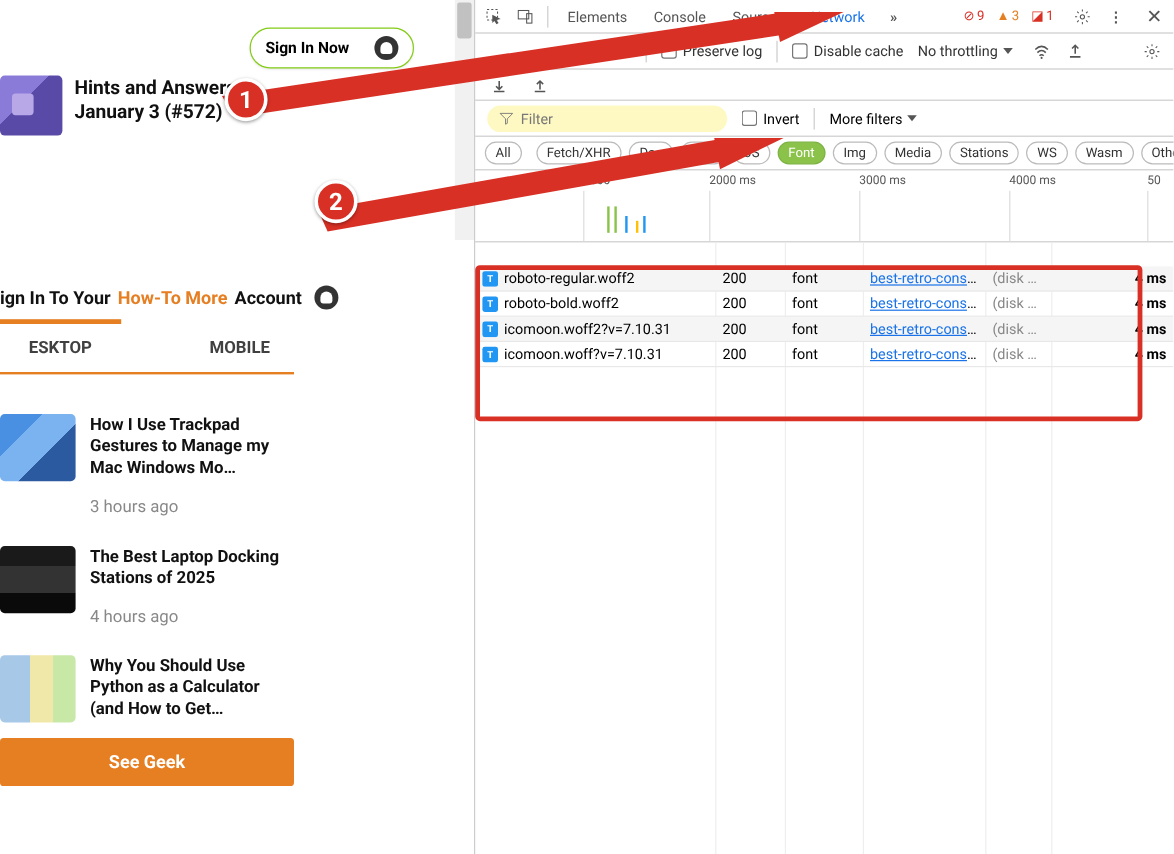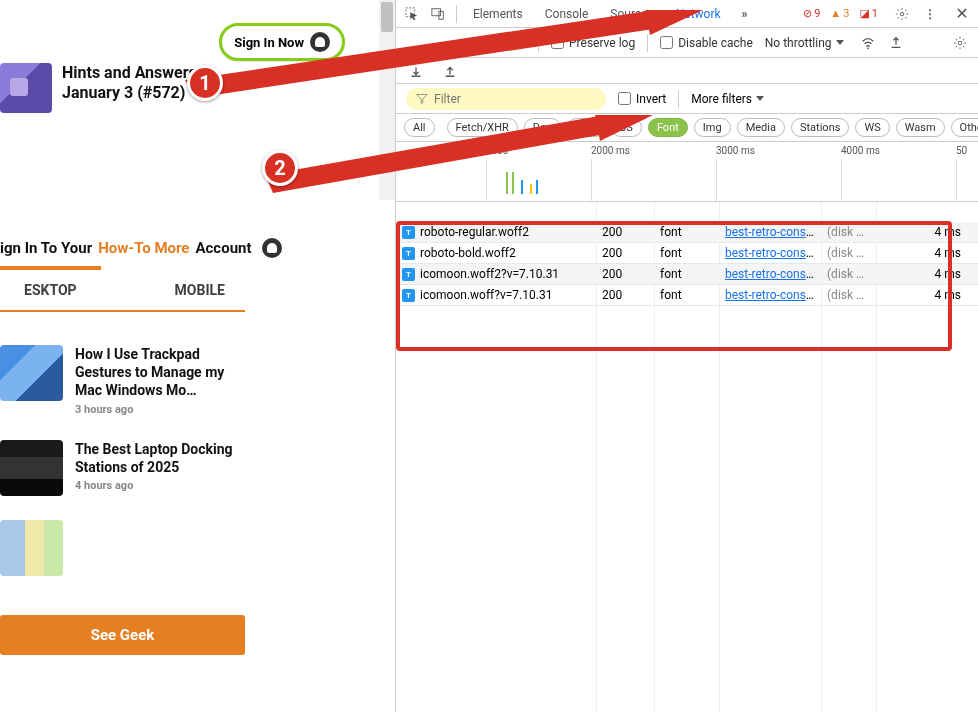--- a/index.html
+++ b/index.html
@@ -2,21 +2,21 @@
 <html><head>
 <meta charset="utf-8">
 <style>
 * { margin: 0; padding: 0; box-sizing: border-box; font-family: -apple-system, BlinkMacSystemFont, "Segoe UI", Roboto, Arial, sans-serif; }
 body { width: 978px; height: 712px; overflow: hidden; position: relative; background: #fff; }
 
 
 .left { position:absolute; left:0; top:0; width:395px; height:712px; background:#fff; overflow:hidden; }
 .left-scroll { position:absolute; right:0; top:0; width:16px; height:200px; background:#f1f1f1; }
 .left-scroll-thumb { position:absolute; right:2px; top:2px; width:12px; height:30px; background:#c1c1c1; border-radius:2px; }
-.signin-chip { position:absolute; top:23px; right:50px; background:#fff; border:3px solid #84cc16; border-radius:20px; padding:6px 12px; display:flex; align-items:center; gap:6px; font-size:13px; font-weight:700; box-shadow:0 1px 2px rgba(0,0,0,.1); }
+.signin-chip { position:absolute; top:23px; right:50px; background:#fff; border:1px solid #84cc16; border-radius:20px; padding:6px 12px; display:flex; align-items:center; gap:21px; font-size:13px; font-weight:700; box-shadow:0 1px 2px rgba(0,0,0,.1); }
 .avatar-ic { width:20px; height:20px; border-radius:50%; background:#333; display:flex; align-items:center; justify-content:center; }
 .avatar-ic::after { content:""; width:10px; height:10px; background:#fff; border-radius:50% 50% 25% 25%; }
 
 .hero { position:absolute; top:63px; left:0; display:flex; gap:10px; align-items:flex-start; }
 .hero-img { width:52px; height:50px; background:linear-gradient(135deg,#8b7bd8 40%,#5a4aa8 40%); border-radius:4px; position:relative; }
 .hero-img::after { content:""; position:absolute; left:10px; top:15px; width:18px; height:18px; background:#b8a8e8; border-radius:3px; }
 .hero-txt { font-size:16px; font-weight:700; line-height:1.25; color:#111; }
 
 .signin-bar { position:absolute; top:230px; left:0; width:100%; padding:8px 0; display:flex; align-items:center; gap:6px; font-size:15px; font-weight:700; color:#111; }
 .signin-bar .orange { color:#e67e22; }
@@ -28,21 +28,21 @@
 .tab.active::before { content:""; position:absolute; left:0; right:0; top:-4px; height:4px; background:#e67e22; }
 
 .articles { position:absolute; top:345px; left:0; width:245px; }
 .art { display:flex; gap:12px; margin-bottom:24px; }
 .art-img { width:63px; height:56px; border-radius:4px; flex:none; }
 .img1 { background:linear-gradient(135deg,#4a90e2 30%,#7bb3f0 30%,#7bb3f0 60%,#2c5aa0 60%); }
 .img2 { background:linear-gradient(#1a1a1a 30%,#333 30%,#333 70%,#0a0a0a 70%); }
 .img3 { background:linear-gradient(90deg,#a8c8e8 40%,#f0e8a8 40%,#f0e8a8 70%,#c8e8a8 70%); }
 .art-body { flex:1; }
 .art-title { font-size:14px; font-weight:700; line-height:1.3; color:#111; }
-.art-time { font-size:11px; color:#888; margin-top:3px; font-weight:700; }
+.art-time { font-size:14px; color:#888; margin-top:15px; font-weight:400; }
 
 .see-more { position:absolute; top:615px; left:0; width:245px; height:40px; background:#e67e22; color:#fff; font-size:15px; font-weight:700; border:none; border-radius:3px; display:flex; align-items:center; justify-content:center; cursor:pointer; }
 
 
 .right { position:absolute; left:395px; top:0; right:0; height:712px; border-left:1px solid #ccc; background:#fff; display:flex; flex-direction:column; }
 
 .dt-top { height:28px; border-bottom:1px solid #ccc; display:flex; align-items:center; padding:0 8px; gap:10px; font-size:12px; color:#555; position:relative; }
 .dt-ic { width:16px; height:16px; display:flex; align-items:center; justify-content:center; }
 .dt-ic svg { width:14px; height:14px; }
 .dt-tab { padding:0 6px; cursor:pointer; }
@@ -86,21 +86,21 @@
 .tbl-body { position:absolute; left:0; right:0; top:20px; bottom:0; }
 
 .trow { display:flex; height:21px; align-items:center; font-size:12px; border-bottom:1px solid #e8e8e8; }
 .trow.odd { background:#f5f5f5; }
 .tc { padding:0 6px; overflow:hidden; text-overflow:ellipsis; white-space:nowrap; }
 .tc.name { width:200px; display:flex; align-items:center; gap:5px; }
 .tc.status { width:58px; }
 .tc.type { width:65px; }
 .tc.init { width:102px; }
 .tc.size { width:55px; color:#888; }
-.tc.time { width:50px; text-align:right; margin-left:auto; padding-right:17px; }
+.tc.time { width:50px; text-align:right; margin-left:auto; padding-right:6px;font-weight:bold; }
 .tc.init a { color:#1a73e8; text-decoration:underline; }
 .file-ic { width:13px; height:13px; background:#2196f3; border-radius:2px; display:flex; align-items:center; justify-content:center; color:#fff; font-size:8px; font-weight:700; flex:none; }
 
 .vline { position:absolute; top:0; bottom:0; width:1px; background:#eee; }
 
 
 .ann { position:absolute; pointer-events:none; z-index:999; }
 .redbox { position:absolute; border:4px solid #d93025; border-radius:4px; }
 .step { position:absolute; width:36px; height:36px; border-radius:50%; background:#d93025; border:3px solid #fff; color:#fff; font-size:20px; font-weight:700; display:flex; align-items:center; justify-content:center; box-shadow:0 1px 3px rgba(0,0,0,.4); }
 .arrow-svg { position:absolute; }
@@ -148,20 +148,24 @@
     </div>
     <div class="art">
       <div class="art-img img2"></div>
       <div class="art-body">
         <div class="art-title">The Best Laptop Docking Stations of 2025</div>
         <div class="art-time">4 hours ago</div>
       </div>
     </div>
     <div class="art">
       <div class="art-img img3"></div>
+      <div class="art-body">
+        <div class="art-title">Why You Should Use Python as a Calculator (and How to Get…</div>
+        <div class="art-time">7 hours ago</div>
+      </div>
     </div>
   </div>
 
   <button class="see-more">See Geek</button>
 </div>
 
 <div class="right">
 
   <div class="dt-top">
     <span class="dt-ic">

